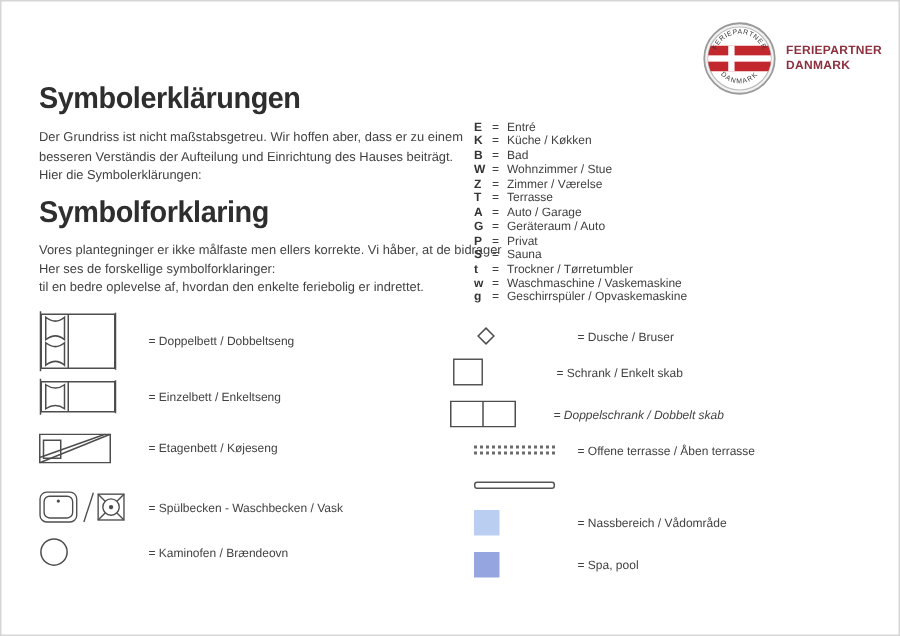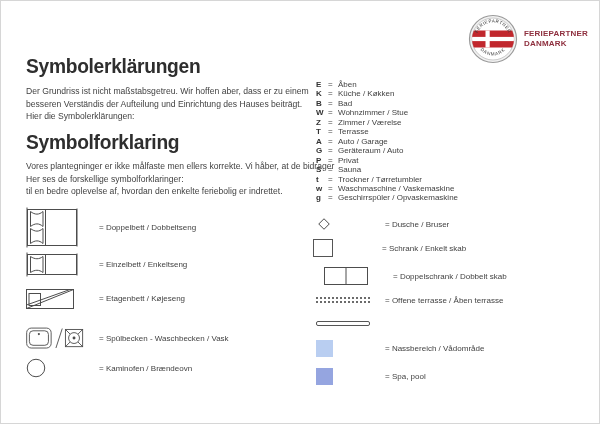--- a/index.html
+++ b/index.html
@@ -83,21 +83,21 @@
   <div class="para abs" style="left:25px;top:159px;">
     <div>Vores plantegninger er ikke målfaste men ellers korrekte. Vi håber, at de bidrager</div>
     <div>Her ses de forskellige symbolforklaringer:</div>
     <div>til en bedre oplevelse af, hvordan den enkelte feriebolig er indrettet.</div>
   </div>
 
   <div class="abs" style="left:315px;top:79px;">
     <div class="letter-row">
         <span class="ltr">E</span>
         <span class="eq">=</span>
-        <span class="lbl">Åben</span>
+        <span class="lbl">Entré</span>
       </div>
     <div class="letter-row">
         <span class="ltr">K</span>
         <span class="eq">=</span>
         <span class="lbl">Küche / Køkken</span>
       </div>
     <div class="letter-row">
         <span class="ltr">B</span>
         <span class="eq">=</span>
         <span class="lbl">Bad</span>
@@ -227,28 +227,28 @@
 
     <div class="sym-row abs" style="left:315px;top:217px;height:12px;">
       <span class="icon-cell">
         <svg class="linework" width="12" height="12" viewBox="0 0 12 12" style="margin-left:2px;">
           <path d="M6,0.75 L11.25,6 L6,11.25 L0.75,6 Z"></path>
         </svg>
       </span>
       <span class="sym-label">= Dusche / Bruser</span>
     </div>
 
-    <div class="sym-row abs" style="left:312px;top:238px;height:18px;">
+    <div class="sym-row abs" style="left:301px;top:238px;height:18px;">
       <span class="icon-cell">
         <div class="box-outline" style="width:20px;height:18px;"></div>
       </span>
       <span class="sym-label">= Schrank / Enkelt skab</span>
     </div>
 
-    <div class="sym-row abs" style="left:323px;top:266px;height:18px;">
+    <div class="sym-row abs" style="left:299px;top:266px;height:18px;font-style:italic;">
       <span class="icon-cell">
         <svg class="linework" width="44" height="18" viewBox="0 0 44 18">
           <rect x="0.5" y="0.5" width="43" height="17"></rect>
           <line x1="22" y1="0.5" x2="22" y2="17.5"></line>
         </svg>
       </span>
       <span class="sym-label">= Doppelschrank / Dobbelt skab</span>
     </div>
 
     <div class="sym-row abs" style="left:315px;top:294px;height:10px;">

